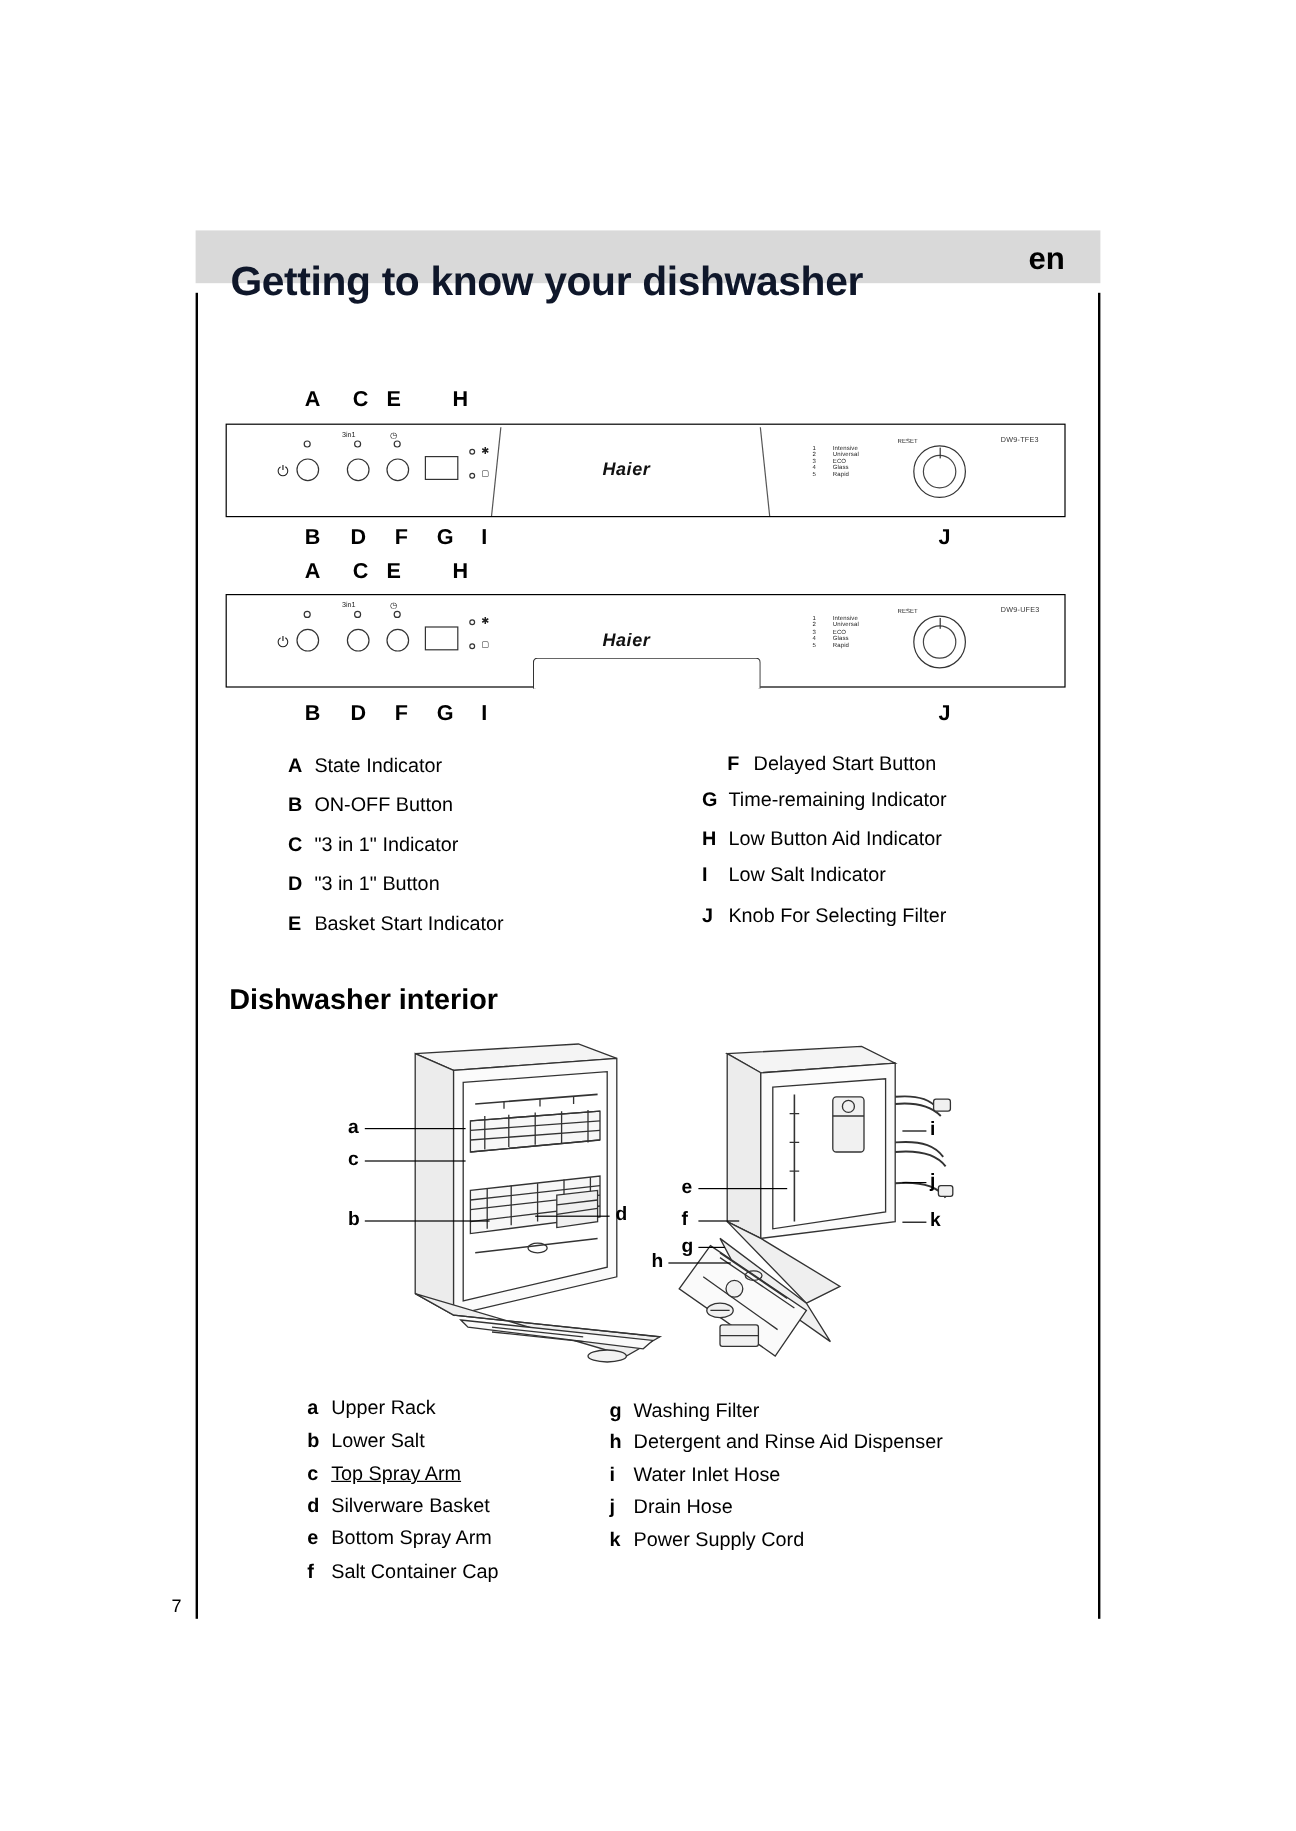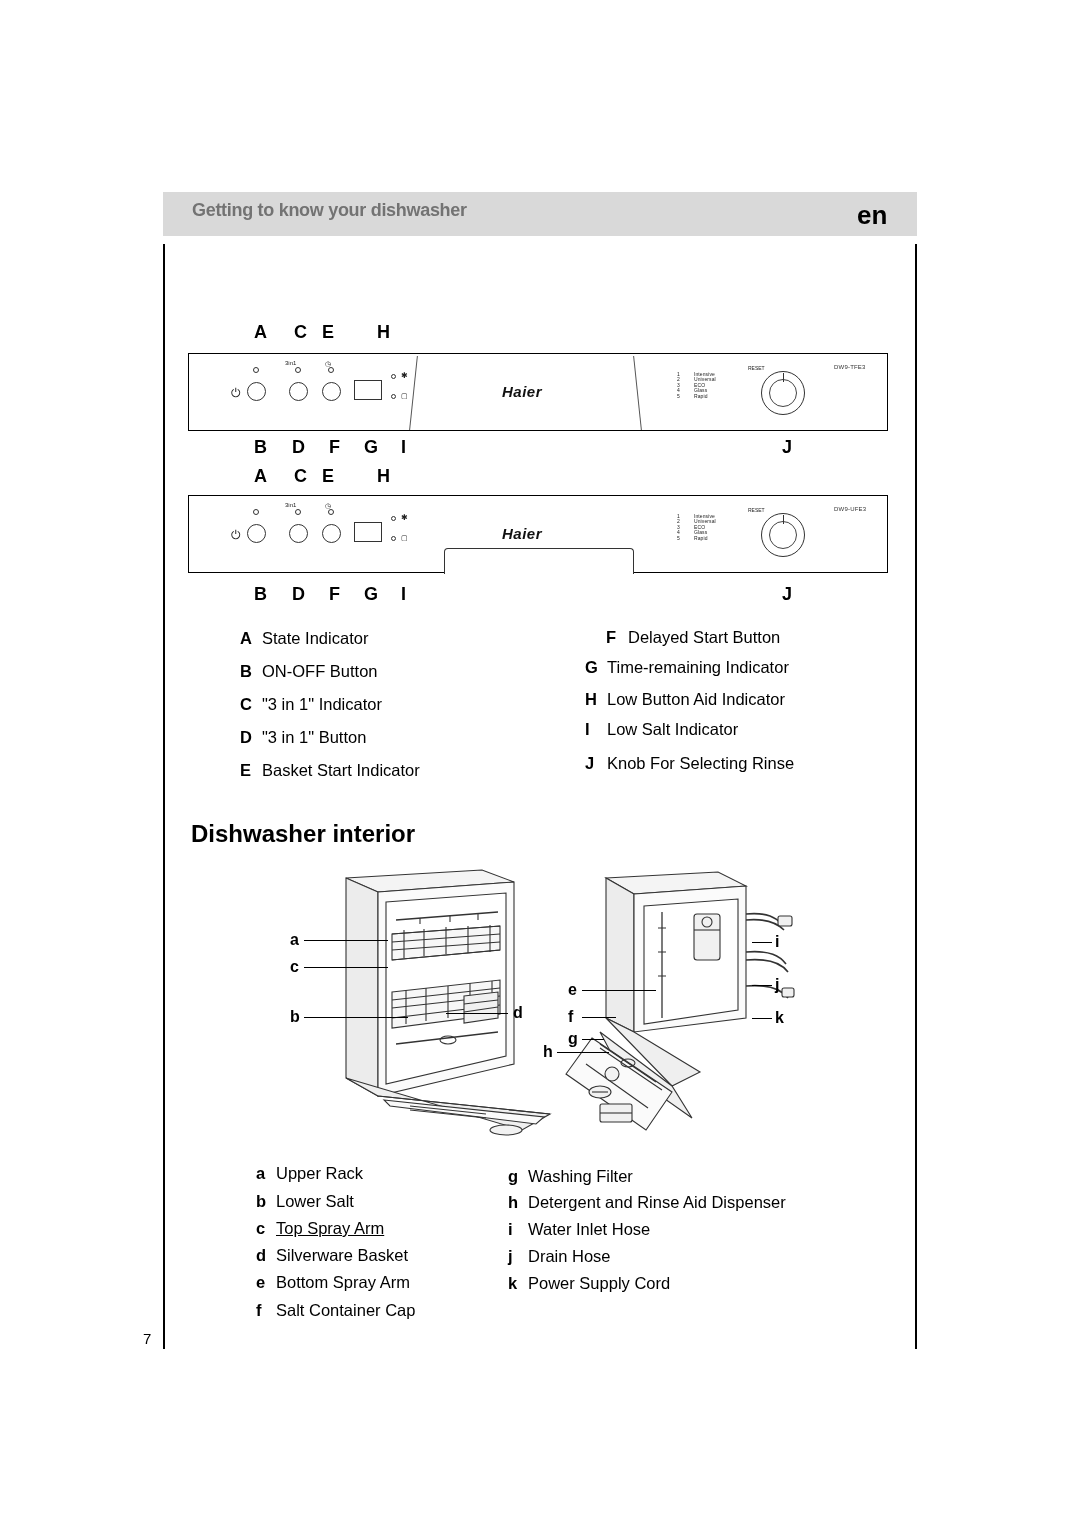--- a/index.html
+++ b/index.html
@@ -23,25 +23,25 @@
 
   
   .header-bar {
     position: absolute;
     left: 163px; top: 192px;
     width: 754px; height: 44px;
     background: #d9d9d9;
   }
   .header-title {
     position: absolute;
-    left: 192px; top: 200px;
-    font-size: 18px;
+    left: 192px; top: 216px;
+    font-size: 34px;
     font-weight: bold;
     letter-spacing: -0.3px;
-    color: #737373;
+    color: #0f172a;
   }
   .header-lang {
     position: absolute;
     left: 857px; top: 200px;
     font-size: 26px;
     font-weight: bold;
     color: #000;
   }
 
   
@@ -358,21 +358,21 @@
   <div class="legend-item" style="left:585px; top:658px;">
     <span class="key">G</span><span>Time-remaining Indicator</span>
   </div>
   <div class="legend-item" style="left:585px; top:690px;">
     <span class="key">H</span><span>Low Button Aid Indicator</span>
   </div>
   <div class="legend-item" style="left:585px; top:720px;">
     <span class="key">I</span><span>Low Salt Indicator</span>
   </div>
   <div class="legend-item" style="left:585px; top:754px;">
-    <span class="key">J</span><span>Knob For Selecting Rinse</span>
+    <span class="key">J</span><span>Knob For Selecting Filter</span>
   </div>
 
   <div class="section-title" id="title-interior">Dishwasher interior</div>
 
   <div class="diagram-box">
     <svg width="520" height="290" viewBox="0 0 520 290">
       <g fill="none" stroke="#333" stroke-width="1.1">
 
         <path d="M46 10 L182 2 L214 14 L78 24 Z" fill="#f4f4f4"></path>
 

